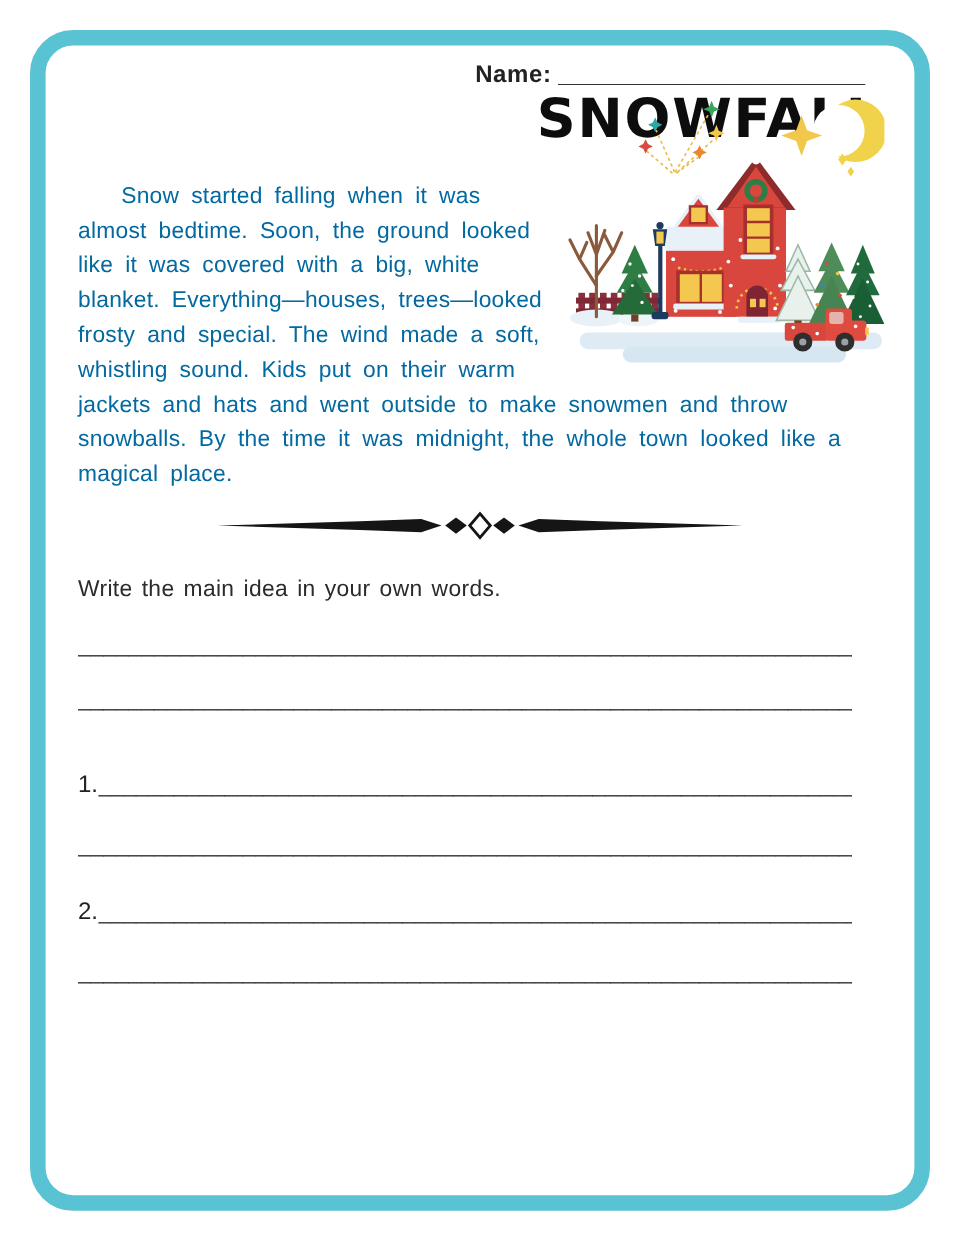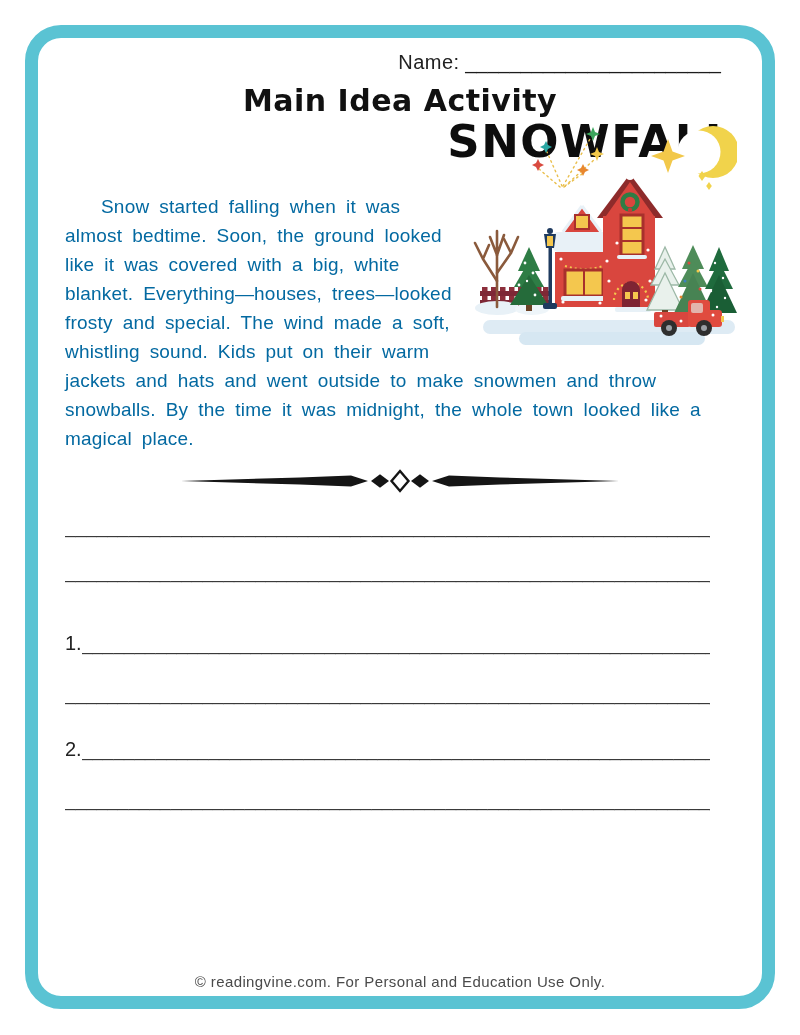--- a/index.html
+++ b/index.html
@@ -6,21 +6,21 @@
   .sheet {
     position:relative; width:800px; height:1035px; background:#ffffff;
     font-family:"Liberation Sans", sans-serif; color:#2e2e2e; overflow:hidden;
   }
   .border-frame {
     position:absolute; left:25px; top:25px; right:25px; bottom:26px;
     border:13px solid #5AC3D3; border-radius:36px; pointer-events:none;
   }
   .content { position:absolute; left:38px; top:38px; right:38px; bottom:38px; padding:11px 27px 0 27px; }
 
-  .name-row { text-align:right; padding-right:14px; font-size:20px; line-height:26px; color:#222; white-space:nowrap; }
+  .name-row { text-align:right; padding-right:14px; font-size:20px; line-height:26px; color:#222; white-space:nowrap;font-weight:bold; }
   .name-label { letter-spacing:.5px; }
   .name-blank { letter-spacing:0; color:#1c1c1c; }
 
   h1.title {
     margin:9px 0 0 0; text-align:center; font-family:"DejaVu Sans", sans-serif;
     font-size:30px; line-height:34px; font-weight:bold; letter-spacing:.5px; color:#111;
   }
   h2.passage-title {
     margin:0; text-align:right; font-family:"DejaVu Sans", sans-serif;
     font-size:45px; line-height:48px; font-weight:bold; letter-spacing:1.5px; color:#0d0d0d;
@@ -64,21 +64,20 @@
 <div class="sheet">
   <div class="border-frame"></div>
 
   <div class="content">
 
     <div class="name-row">
       <span class="name-label">Name:</span>
       <span class="name-blank">_______________________</span>
     </div>
 
-    <h1 class="title">Main Idea Activity</h1>
     <h2 class="passage-title">SNOWFALL</h2>
 
     <div class="passage">
       <div class="illo-float">
         <svg class="scene-svg" viewBox="0 0 290 227" aria-hidden="true">
 
           <g>
             <rect x="36" y="197" width="252" height="14" rx="7" fill="#DEEBF4"></rect>
             <rect x="72" y="209" width="186" height="13" rx="6.5" fill="#D6E7F2"></rect>
           </g>
@@ -246,32 +245,32 @@
     <div class="divider-wrap">
       <svg class="divider-svg" viewBox="0 0 450 24" aria-hidden="true">
         <path d="M6,12 L125,8.4 L176,6.4 L193,12 L176,17.6 L125,15.6 Z" fill="#151515"></path>
         <path d="M444,12 L325,8.4 L274,6.4 L257,12 L274,17.6 L325,15.6 Z" fill="#151515"></path>
         <path d="M196,12 L205,5.2 L214,12 L205,18.8 Z" fill="#151515"></path>
         <path d="M236,12 L245,5.2 L254,12 L245,18.8 Z" fill="#151515"></path>
         <path d="M225,2 L233.5,12 L225,22 L216.5,12 Z" fill="#ffffff" stroke="#151515" stroke-width="2.4"></path>
       </svg>
     </div>
 
+    <div class="prompt q1">Write the main idea in your own words.</div>
     <div class="blank b1">____________________________________________________________________________________</div>
     <div class="blank b2">____________________________________________________________________________________</div>
 
 
     <div class="num-row n1">
       <span class="num">1.</span>
       <span class="blank-inline">____________________________________________________________________________________</span>
     </div>
     <div class="blank b3">____________________________________________________________________________________</div>
 
     <div class="num-row n2">
       <span class="num">2.</span>
       <span class="blank-inline">____________________________________________________________________________________</span>
     </div>
     <div class="blank b4">____________________________________________________________________________________</div>
 
   </div>
 
-  <div class="footer">© readingvine.com. For Personal and Education Use Only.</div>
 </div>
 
 </body></html>

